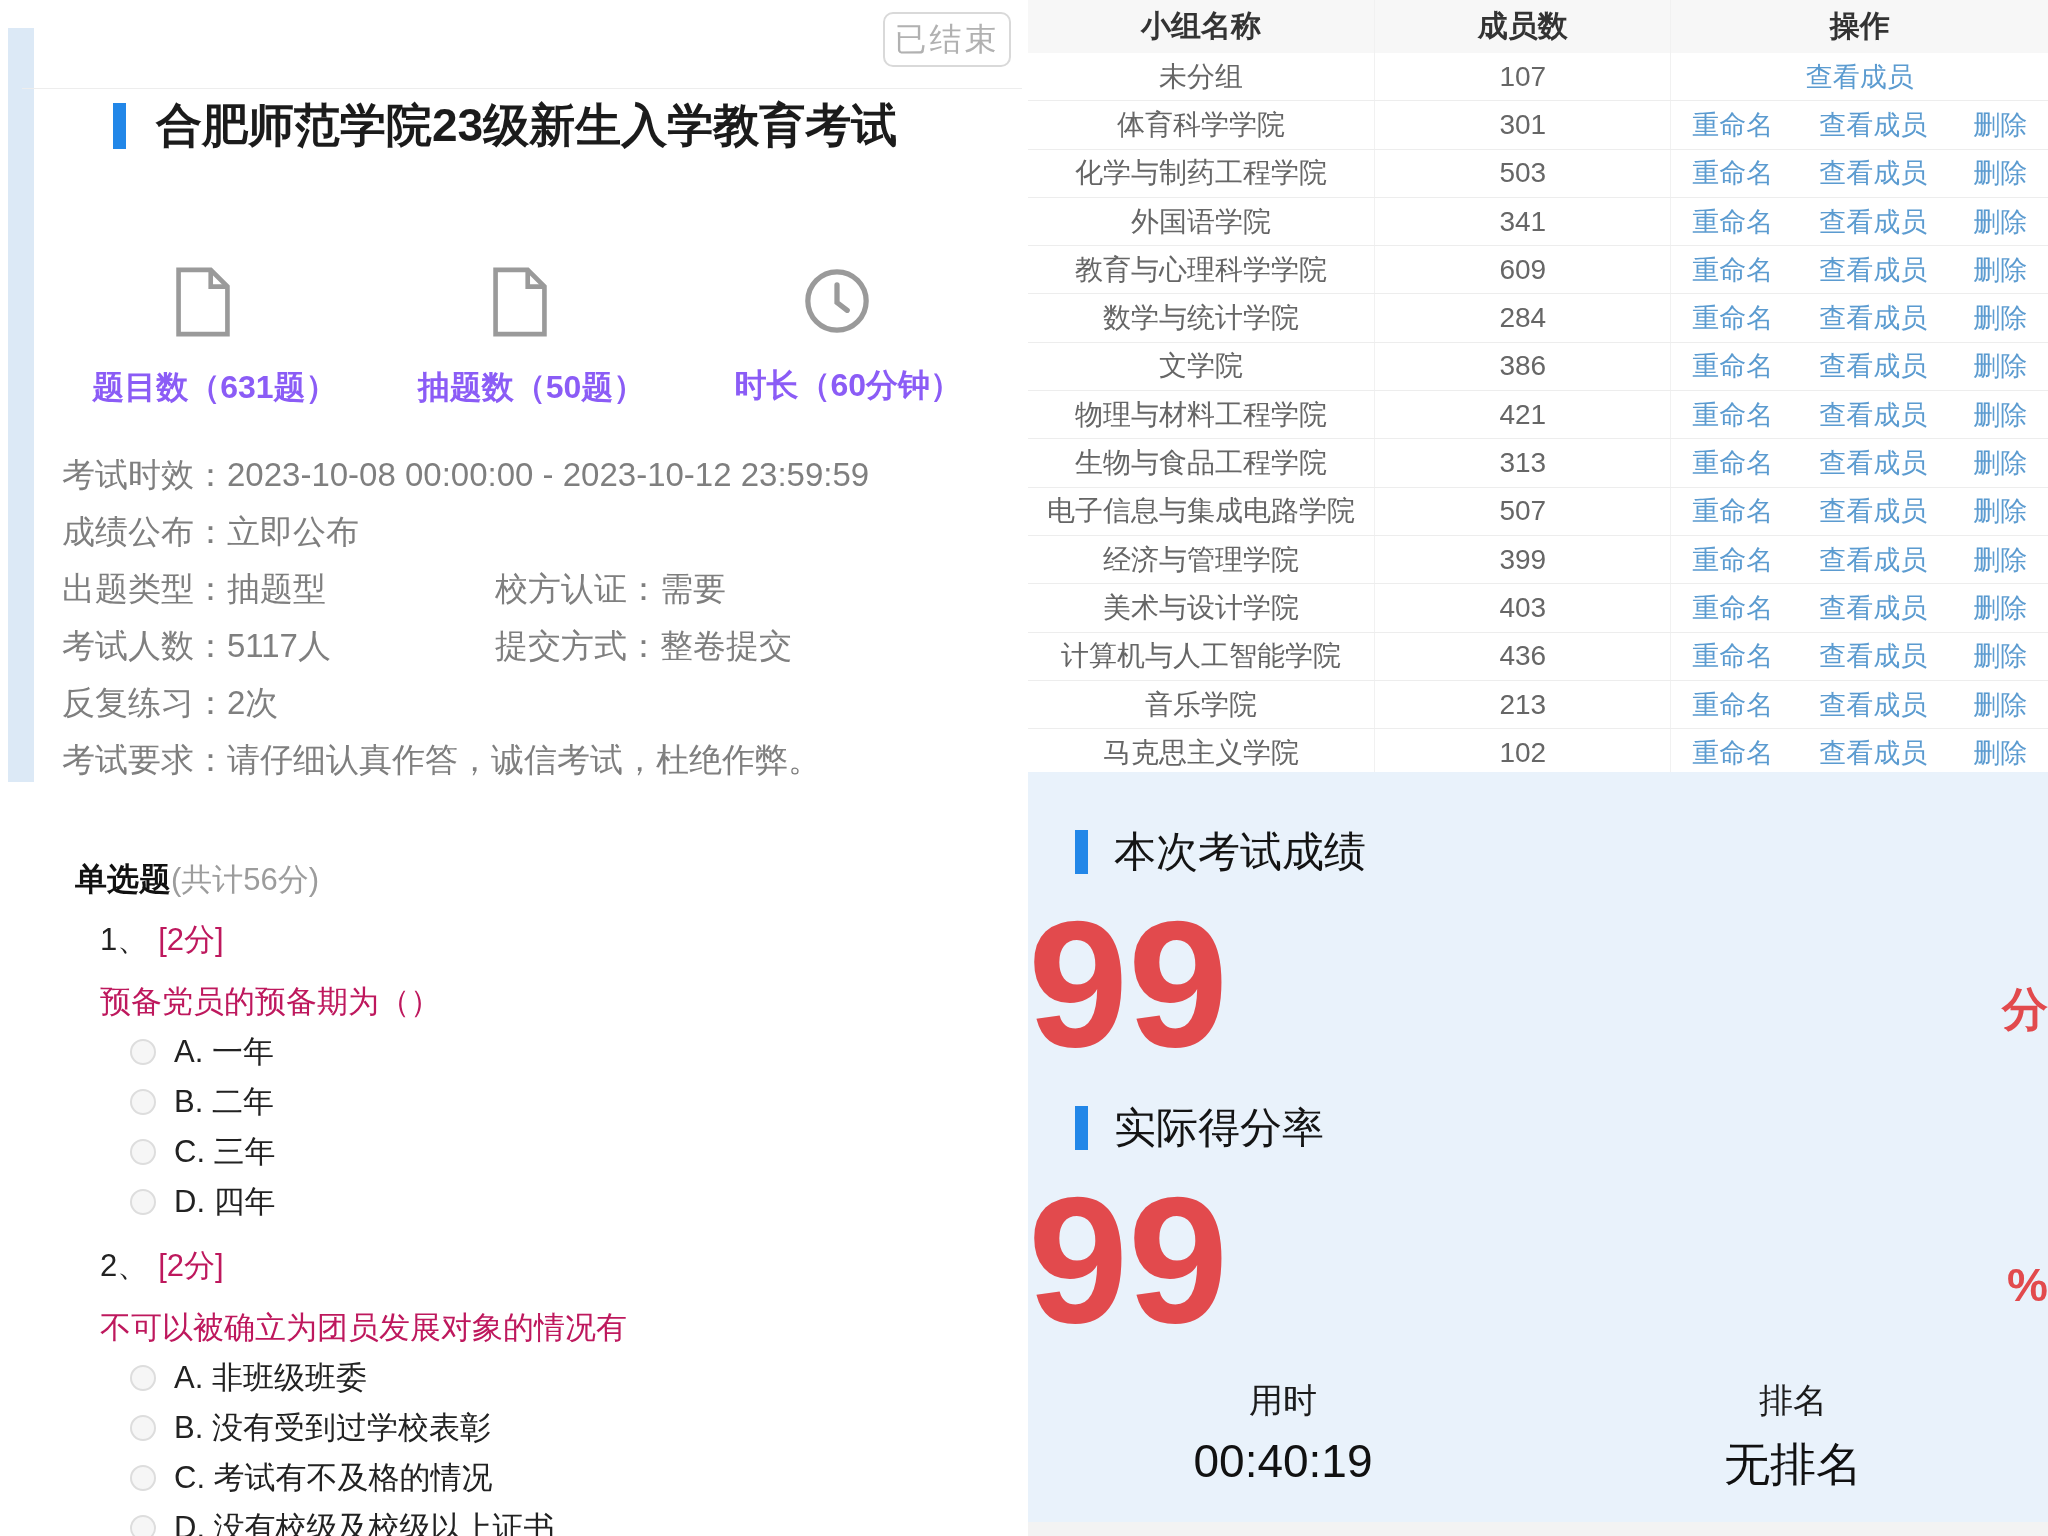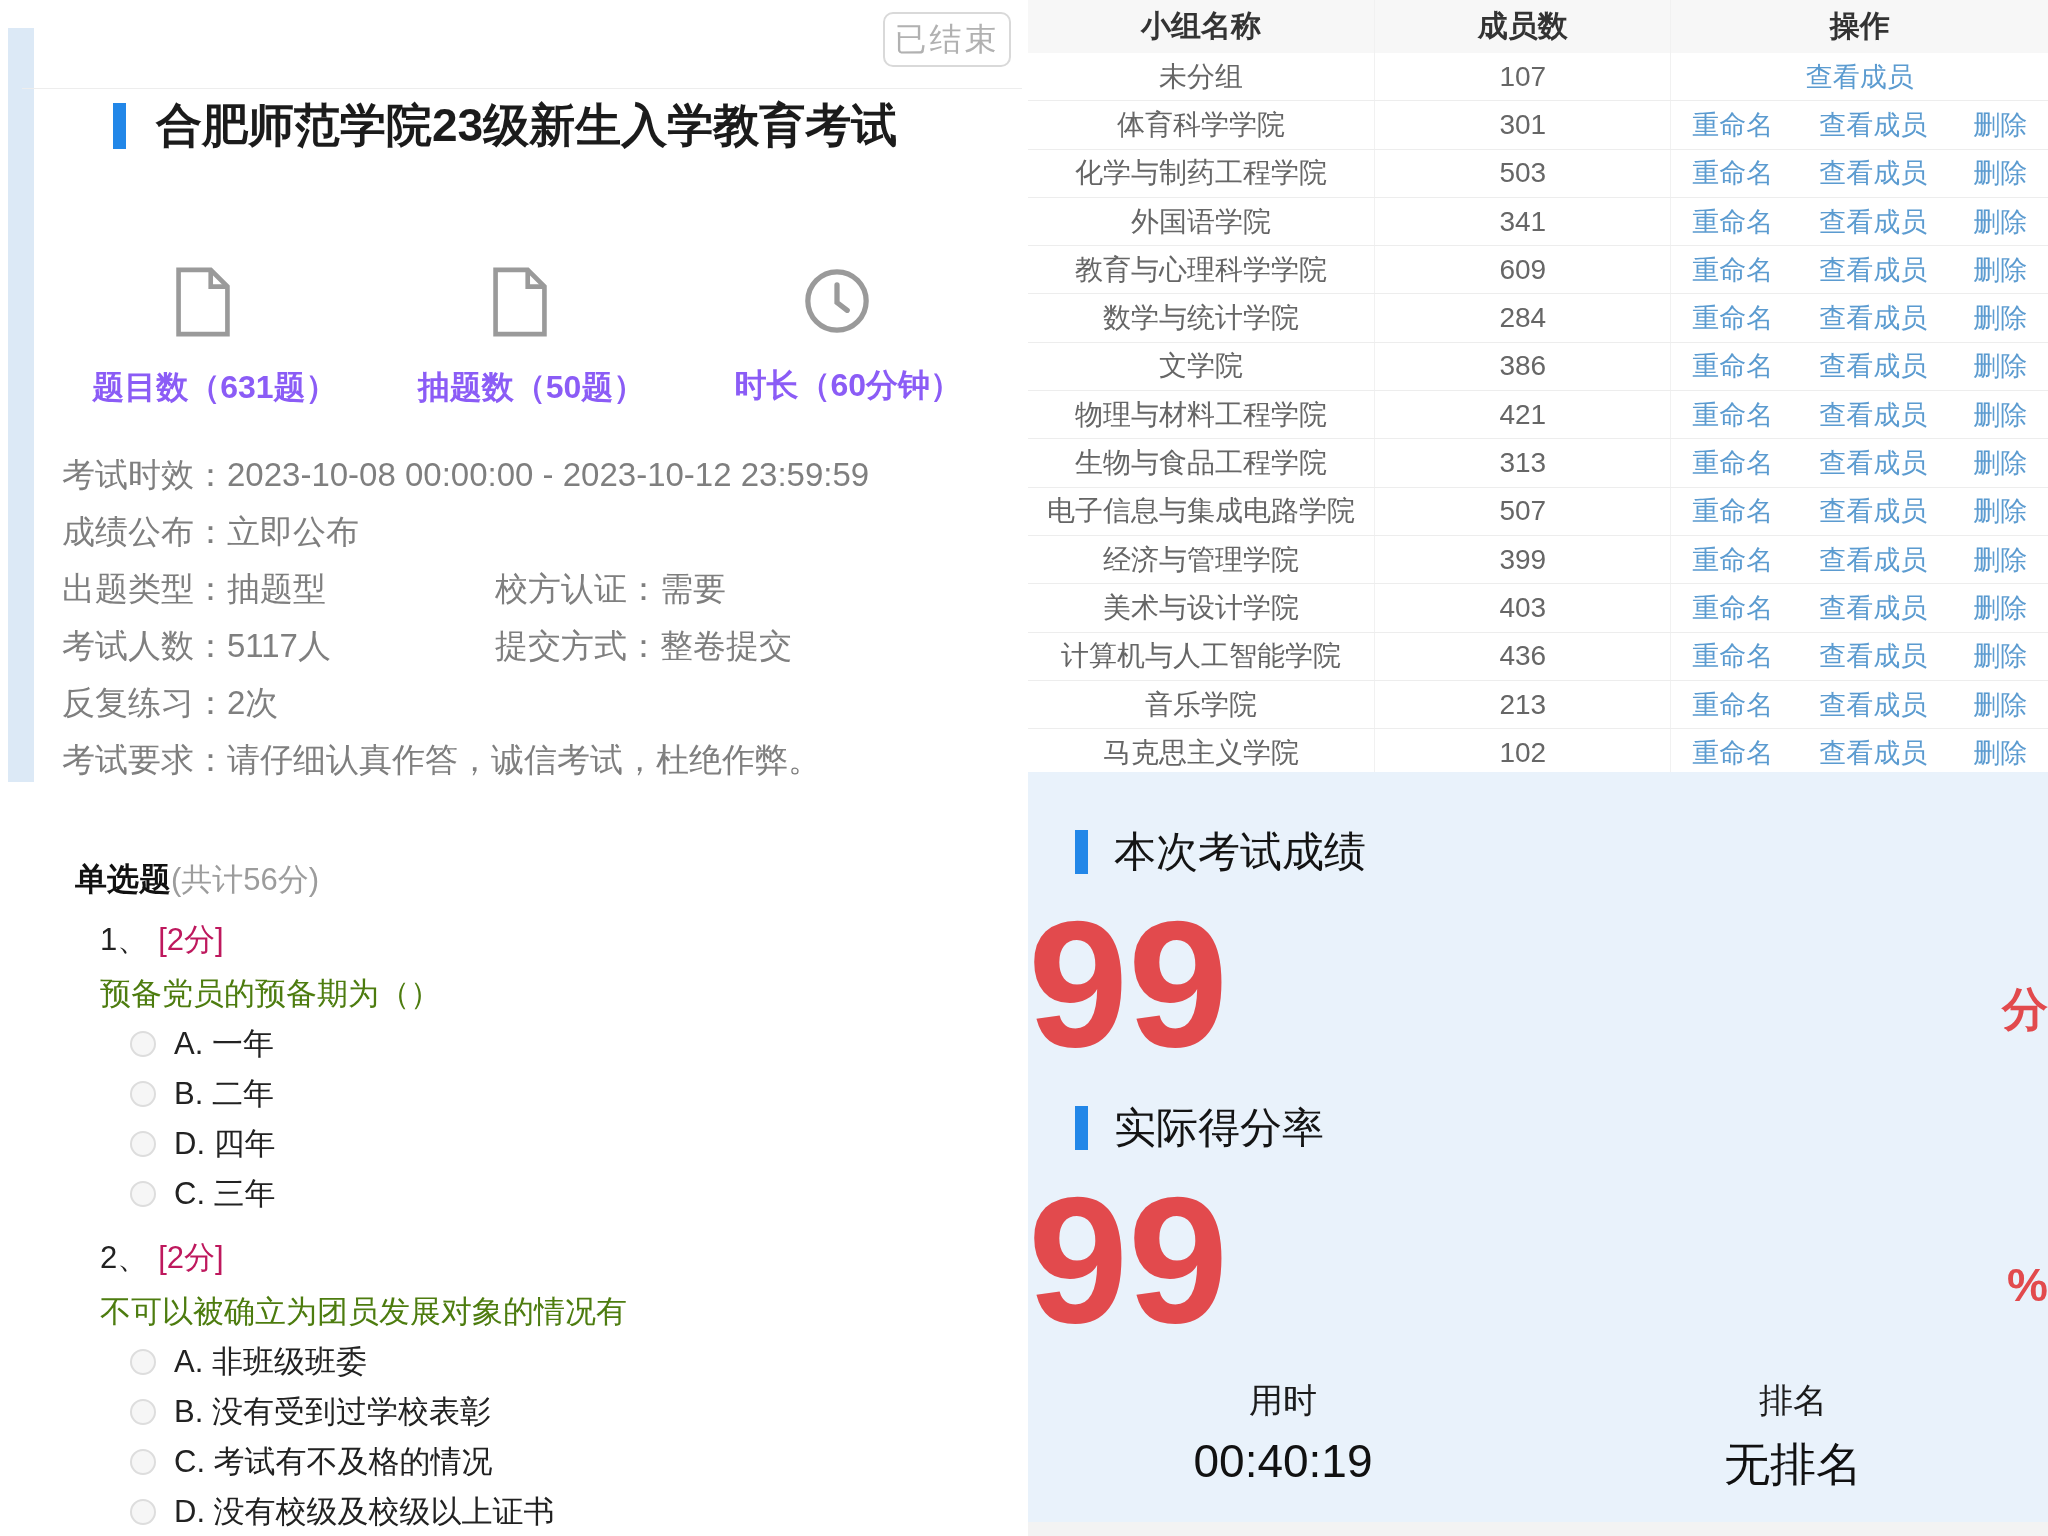--- a/index.html
+++ b/index.html
@@ -27,21 +27,21 @@
   .detail-line{position:relative;height:57px;display:flex;align-items:center;
     font-size:33px;color:#7f7f7f;white-space:nowrap;}
   .detail-col2{position:absolute;left:433px;}
 
   .questions{position:absolute;left:75px;top:858px;width:920px;}
   .q-heading{font-size:31px;color:#9c9c9c;line-height:42px;}
   .q-heading b{color:#111;font-size:32px;}
   .question{margin-left:25px;}
   .q-num{margin-top:20px;font-size:31px;color:#222;line-height:38px;}
   .q-num .score{color:#be185d;margin-left:10px;}
-  .q-stem{margin-top:16px;font-size:31px;color:#4d7c0f;line-height:38px;}
+  .q-stem{margin-top:24px;font-size:31px;color:#be185d;line-height:38px;}
   .q-options{margin-top:6px;}
   .q-option{display:flex;align-items:center;gap:18px;height:50px;margin-left:30px;
     font-size:31px;color:#222;}
   .radio{width:22px;height:22px;border-radius:50%;border:2px solid #dddddd;background:#f6f6f6;flex:0 0 auto;}
 
   
   .group-table{position:absolute;left:1028px;top:0;width:1020px;}
   .t-header{display:flex;height:53px;background:#f7f7f7;align-items:center;
     font-size:30px;font-weight:bold;color:#333;}
   .t-row{display:flex;height:47.3px;align-items:center;font-size:28px;color:#666;
@@ -143,25 +143,25 @@
             <div class="q-option">
               <span class="radio"></span>
               <span>A. 一年</span>
             </div>
             <div class="q-option">
               <span class="radio"></span>
               <span>B. 二年</span>
             </div>
             <div class="q-option">
               <span class="radio"></span>
+              <span>C. 三年</span>
+            </div>
+            <div class="q-option">
+              <span class="radio"></span>
               <span>D. 四年</span>
-            </div>
-            <div class="q-option">
-              <span class="radio"></span>
-              <span>C. 三年</span>
             </div>
           </div>
         </div>
         <div class="question">
           <div class="q-num">2、<span class="score">[2分]</span></div>
           <div class="q-stem">不可以被确立为团员发展对象的情况有</div>
           <div class="q-options">
             <div class="q-option">
               <span class="radio"></span>
               <span>A. 非班级班委</span>

